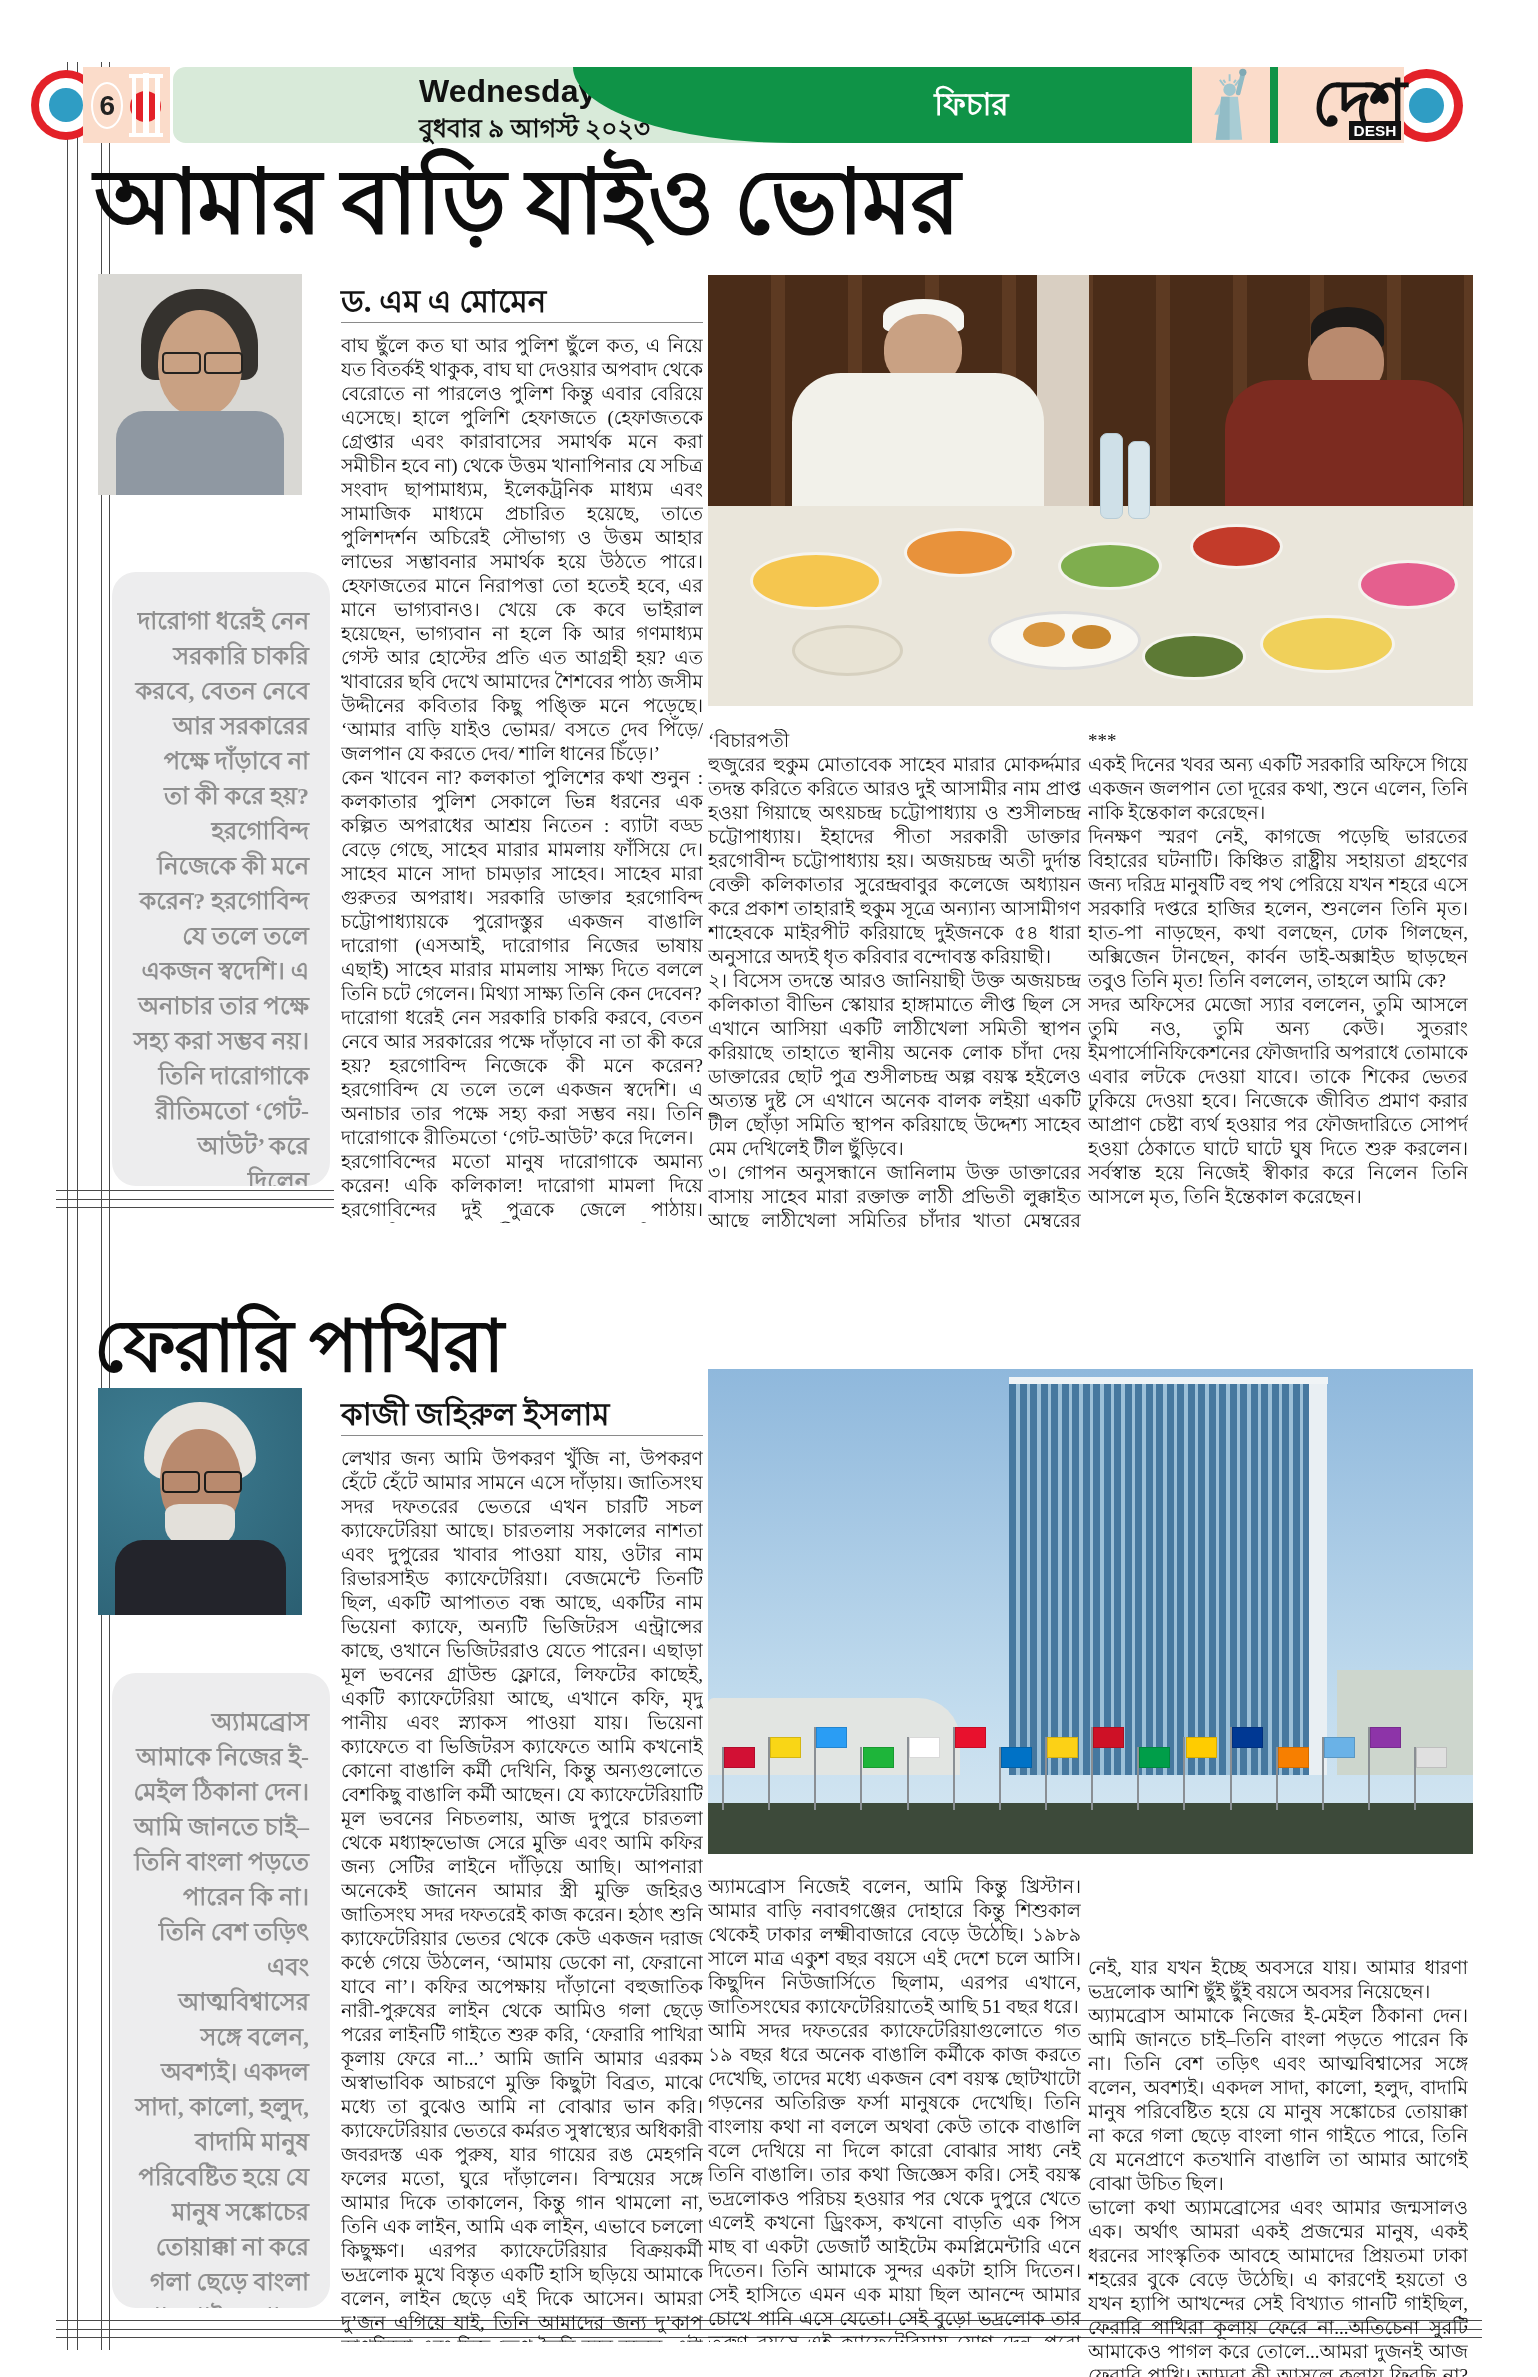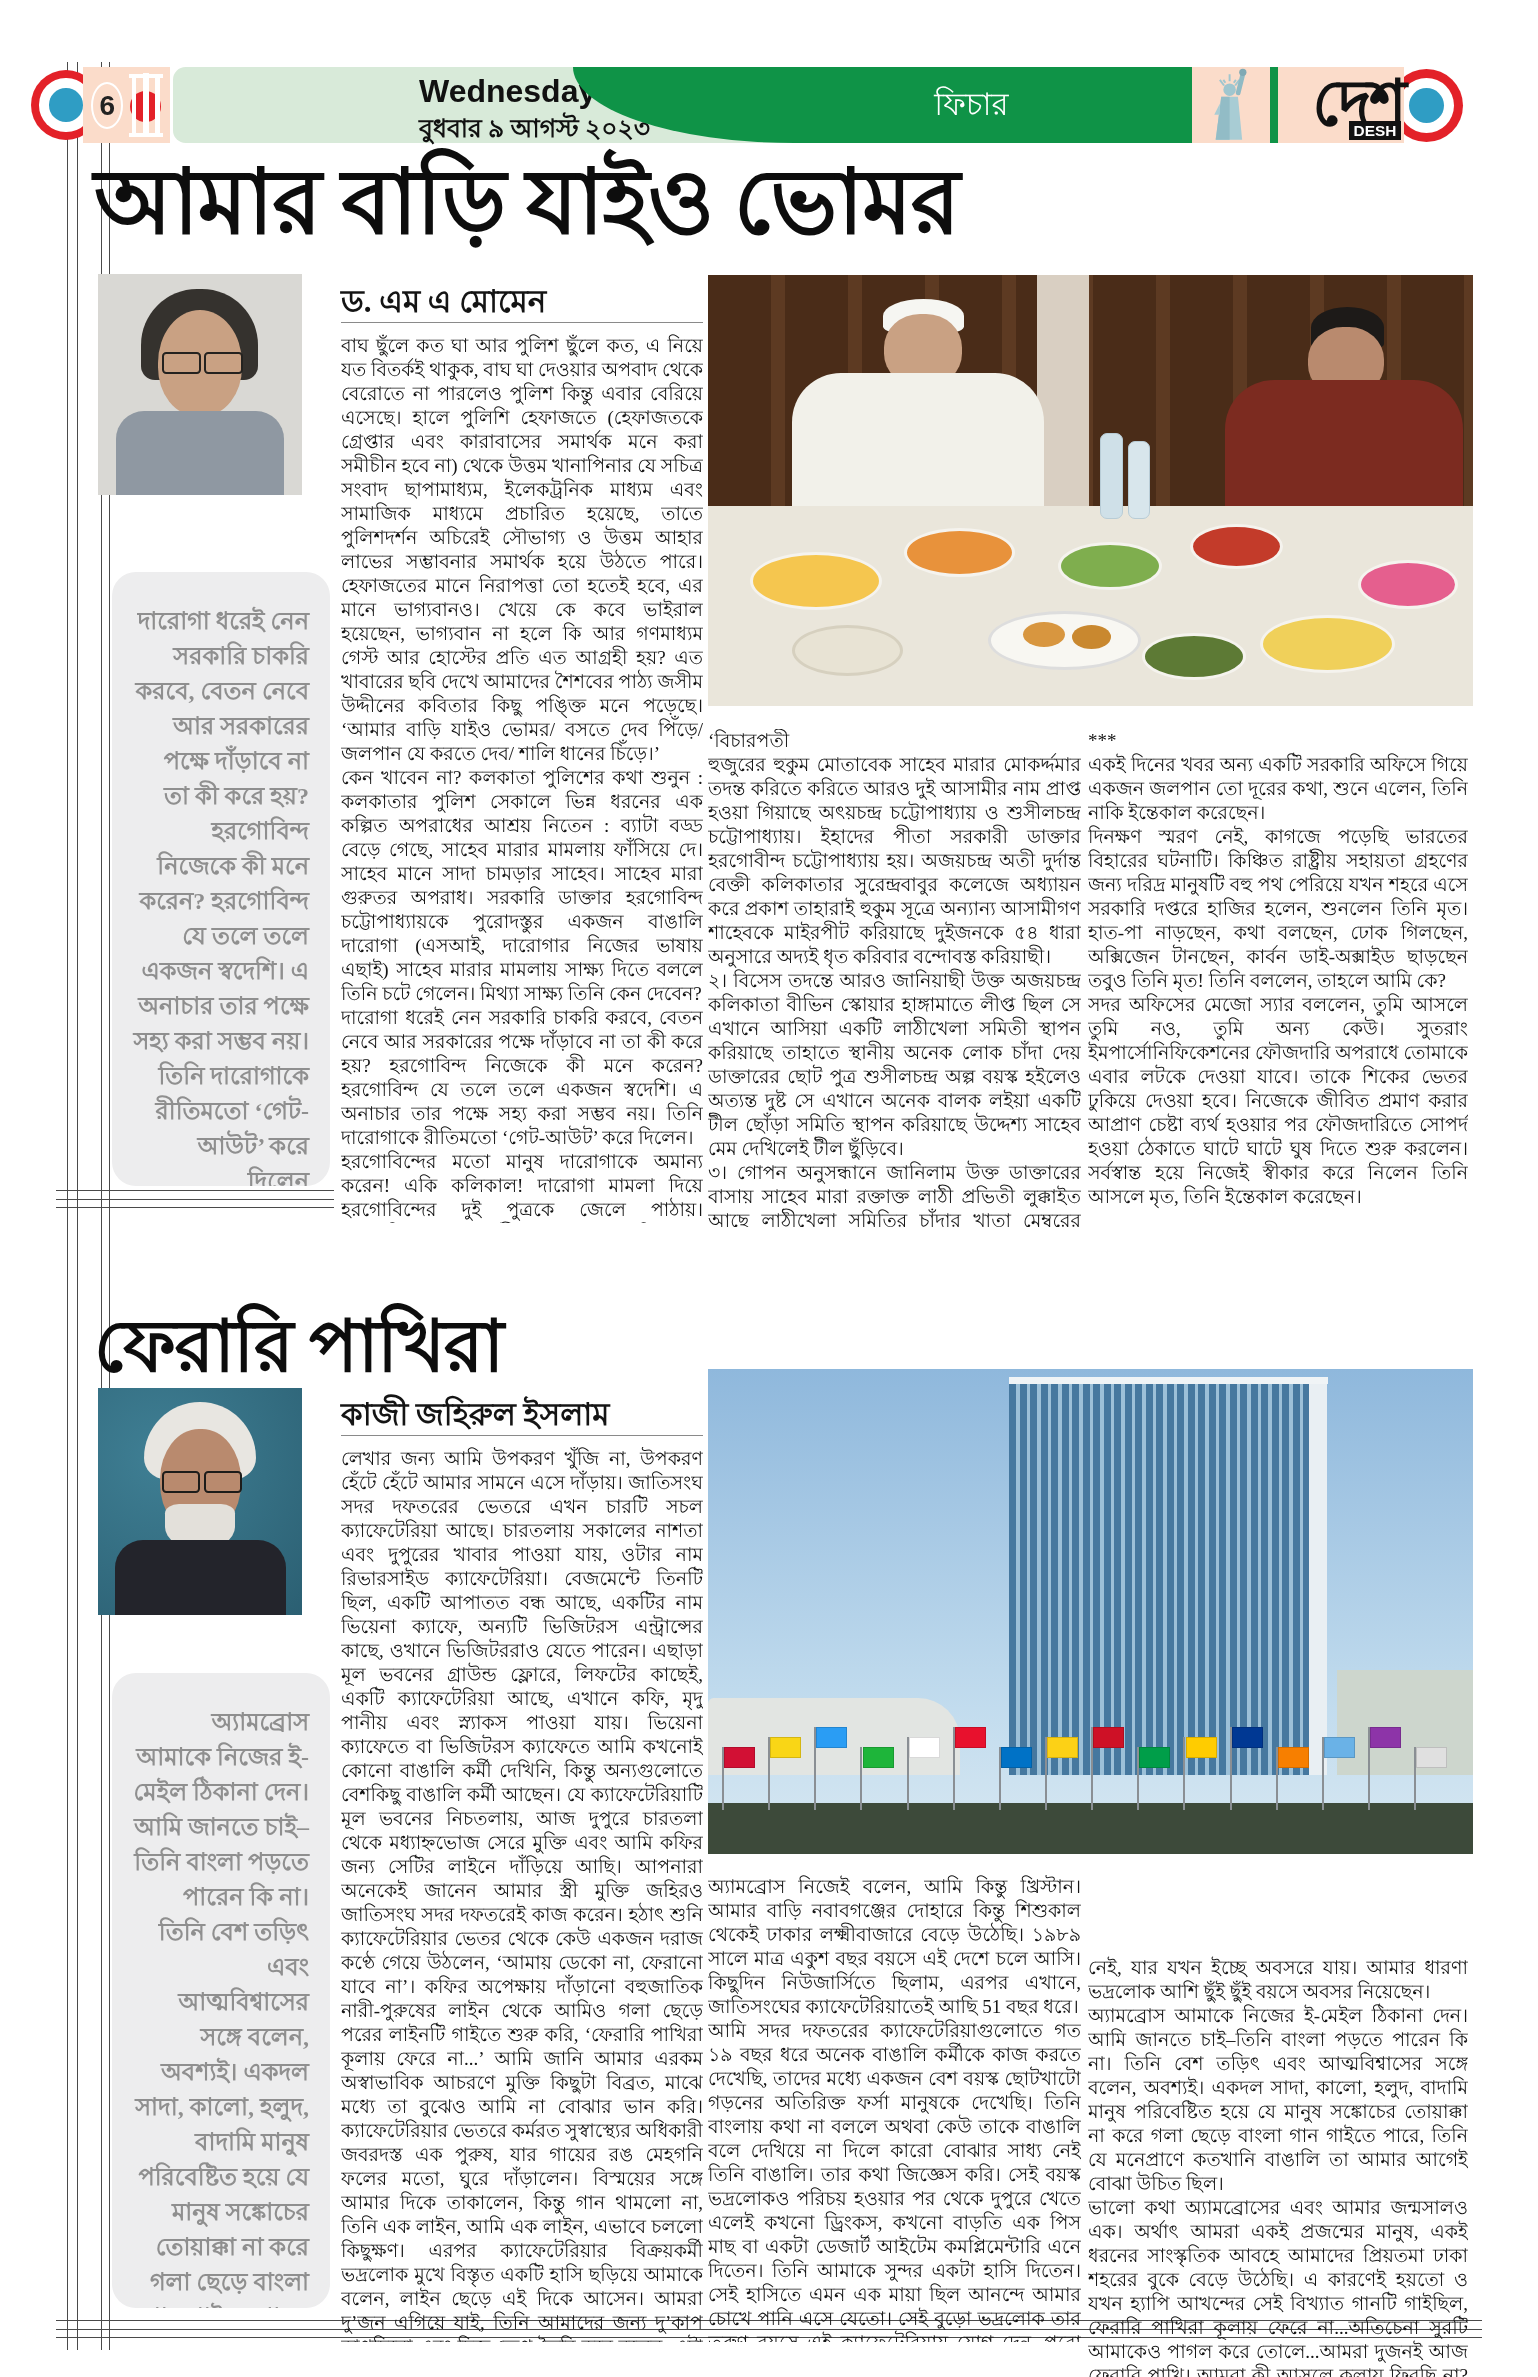--- a/index.html
+++ b/index.html
@@ -61,21 +61,21 @@
         <div class="abs" style="left:29px;top:2.8px;width:4.9px;height:59px;background:#fff;"></div>
         <div class="abs" style="left:2.8px;top:1.4px;width:34px;height:4.2px;background:#fff;"></div>
         <div class="abs" style="left:2.8px;top:60px;width:34px;height:4.2px;background:#fff;"></div>
       </div>
     </div>
     <div class="abs datepanel" style="left:173px;top:67px;width:629px;height:76px;">
       <div class="abs sans" style="left:246px;top:5.6px;font-size:32px;font-weight:bold;color:#111;white-space:nowrap;">Wednesday 9 August 2023</div>
       <div class="abs" style="left:246px;top:42px;font-size:25px;font-weight:bold;color:#111;white-space:nowrap;">বুধবার ৯ আগস্ট ২০২৩</div>
     </div>
     <div class="abs sectionbar" style="left:573px;top:67px;width:797px;height:76px;text-align:center;">
-      <span style="color:#fff;font-size:31px;line-height:76px;font-weight:normal;">ফিচার</span>
+      <span style="color:#fff;font-size:31px;line-height:76px;font-weight:bold;">ফিচার</span>
     </div>
     <div class="abs hdr-pink ph" style="left:1192px;top:67px;width:78px;height:76px;">
       <svg width="78" height="76" viewBox="0 0 56 54">
         <circle cx="27" cy="16" r="4.5" fill="#9fc6cf"></circle>
         <path d="M23,13 l-3,-4 M27,10 l0,-5 M31,13 l3,-4 M24,11 l-1.5,-2 M30,11 l1.5,-2" stroke="#9fc6cf" stroke-width="1.4"></path>
         <rect x="33" y="4" width="3.4" height="16" rx="1.5" transform="rotate(14 34 12)" fill="#8fbac4"></rect>
         <circle cx="36.5" cy="3.5" r="2.6" fill="#7fa9b4"></circle>
         <path d="M21,21 L33,21 L36,52 L17,52 Z" fill="#a8ccd4"></path>
         <path d="M21,21 L27,21 L27,52 L17,52 Z" fill="#92bcc6"></path>
         <path d="M20,26 L16,34 L20,34 Z" fill="#a8ccd4"></path>

